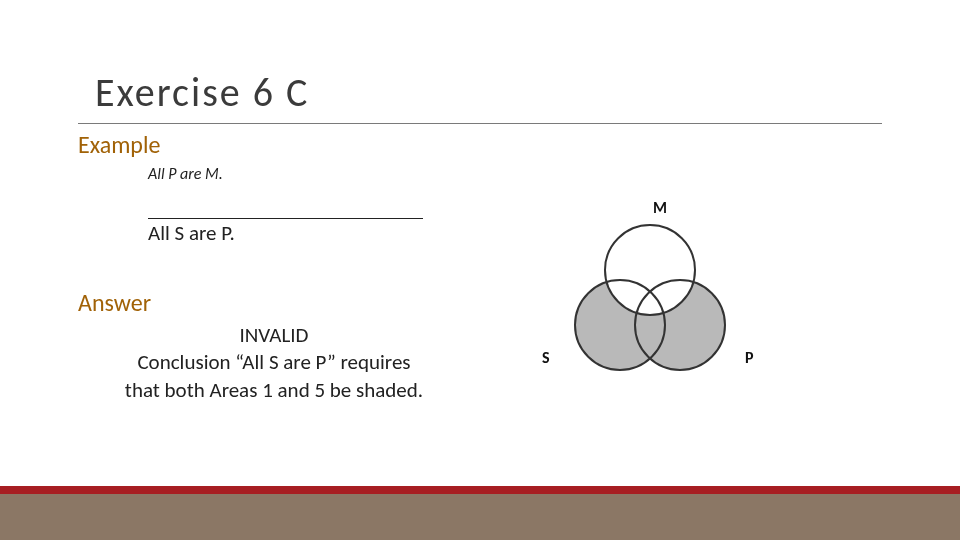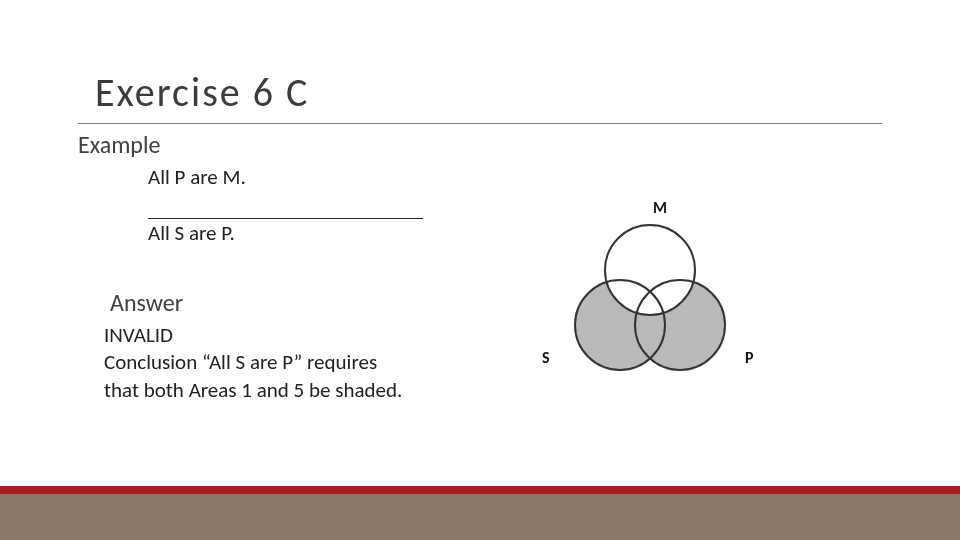--- a/index.html
+++ b/index.html
@@ -10,20 +10,21 @@
     background: #ffffff;
     font-family: "Calibri", "Segoe UI", Arial, sans-serif;
     color: #222;
     overflow: hidden;
   }
   .slide {
     position: relative;
     width: 880px;
     height: 540px;
     box-sizing: border-box;
+    text-align: center;
   }
   .title {
     position: absolute;
     left: 95px;
     top: 68px;
     font-family: "Calibri Light", "Calibri", "Segoe UI", Arial, sans-serif;
     font-size: 40px;
     color: #3b3b3b;
     letter-spacing: 2px;
     font-weight: 300;
@@ -32,52 +33,52 @@
     position: absolute;
     left: 78px;
     top: 123px;
     width: 804px;
     height: 0;
     border-top: 1px solid #7a7a7a;
   }
   .subhead {
     font-family: "Calibri", "Segoe UI", Arial, sans-serif;
     font-size: 24px;
-    color: #404040;
+    color: #a16207;
   }
   .example-head {
     position: absolute;
     left: 78px;
     top: 130px;
   }
   .premises {
     position: absolute;
     left: 148px;
     top: 164px;
-    font-size: 21px;
+    font-size: 16px;
     line-height: 1.25;
+    font-style: italic;
   }
   .premise-rule {
     position: absolute;
     left: 148px;
     top: 218px;
     width: 275px;
     border-top: 1px solid #222;
   }
   .conclusion-line {
     position: absolute;
     left: 148px;
     top: 220px;
     font-size: 21px;
   }
   .answer-head {
     position: absolute;
     left: 78px;
     top: 288px;
-    margin-left: 32px;
   }
   .answer-body {
     position: absolute;
     left: 104px;
     top: 322px;
     font-size: 21px;
     line-height: 1.3;
     width: 340px;
   }
   

